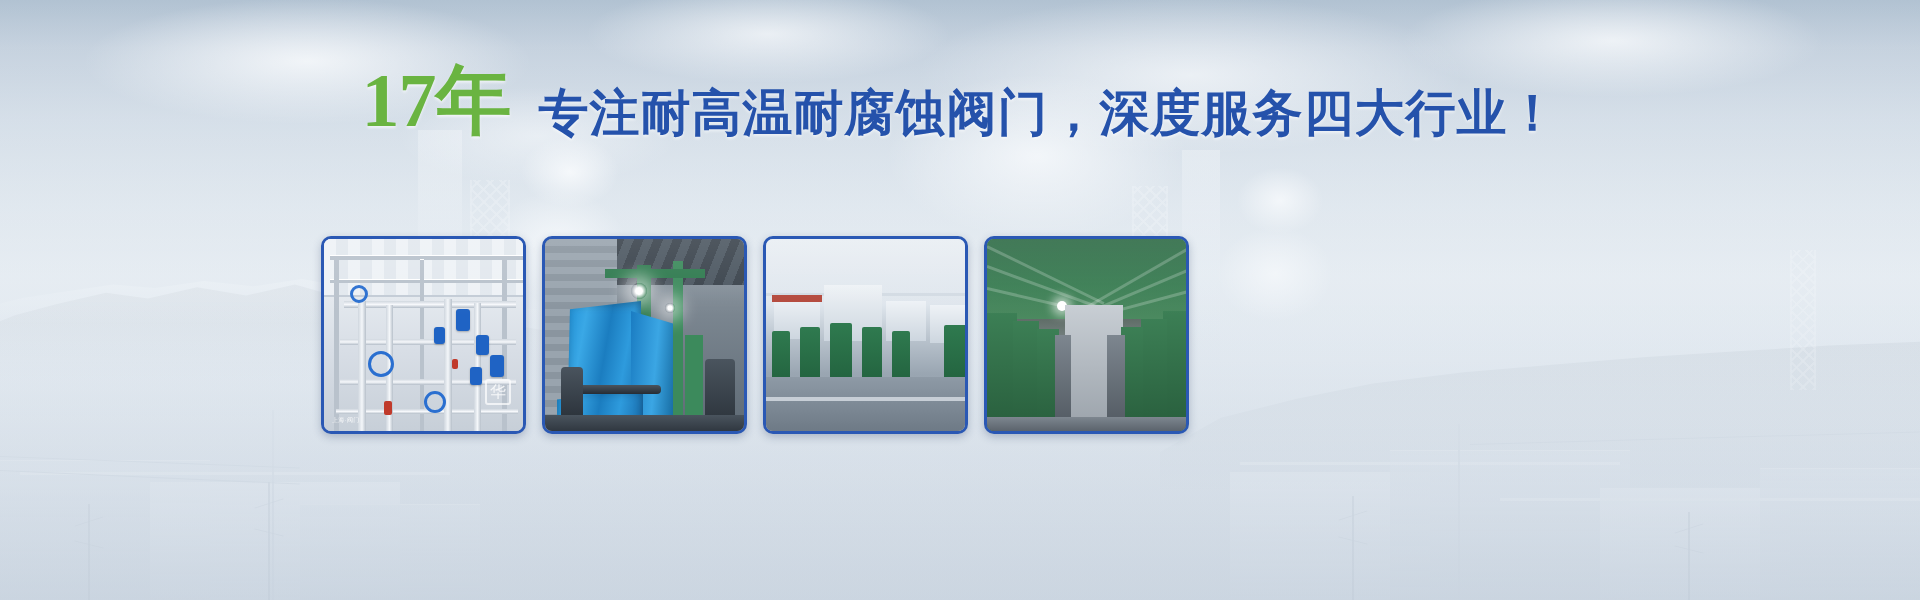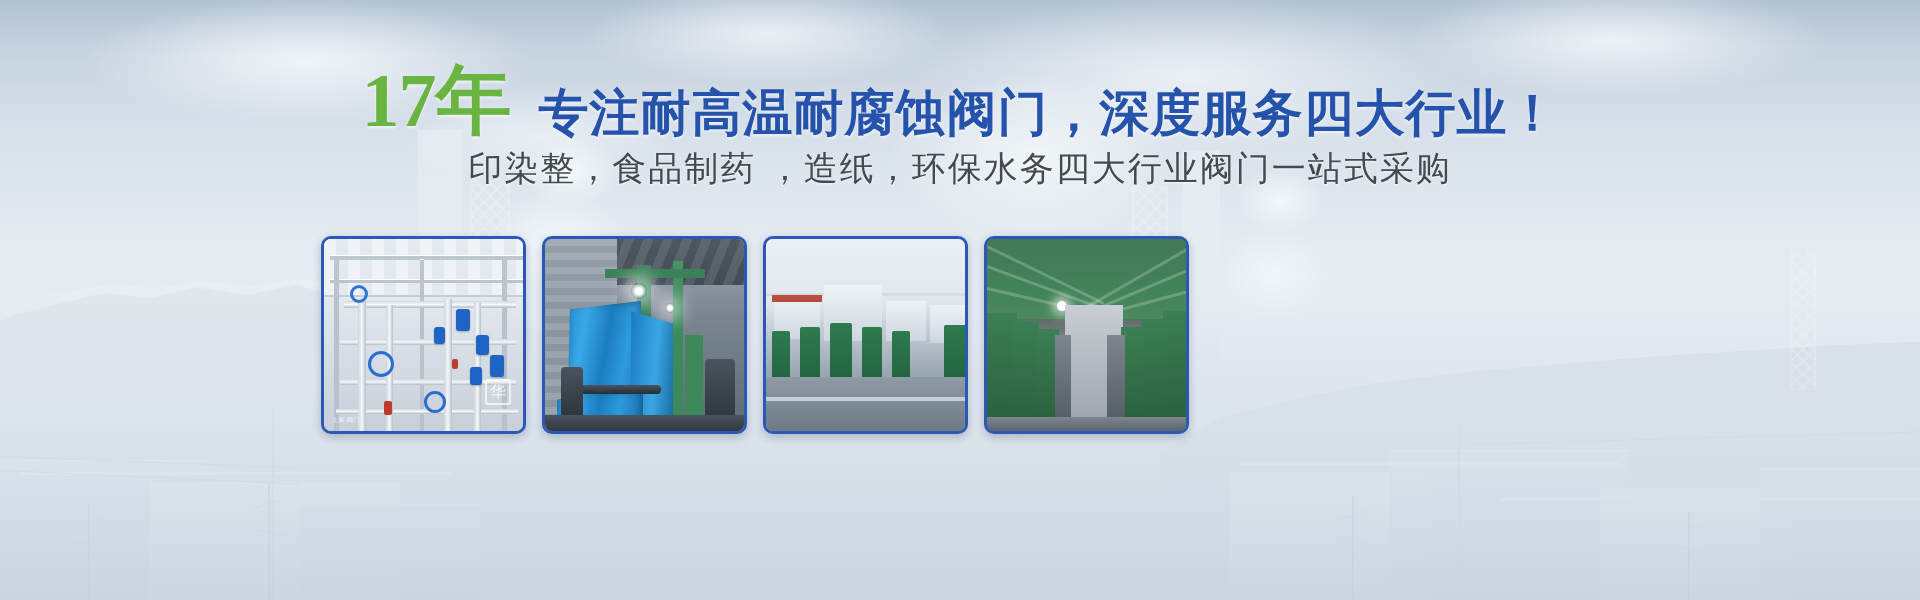--- a/index.html
+++ b/index.html
@@ -339,21 +339,20 @@
     <div class="tree" style="left:1688px;height:88px;"></div>
   </div>
 
   <div class="bg-city"></div>
   <div class="bg-veil"></div>
 
   <div class="headline">
     <span class="hl-years">17</span><span class="hl-years cjk">年</span><span class="hl-main">专注耐高温耐腐蚀阀门，深度服务四大行业！</span>
   </div>
 
-  <div class="subline">印染整，食品制药 ，造纸，环保水务四大行业阀门一站式采购</div>
 
   <div class="photos">
 
     <div class="photo p1">
       <div class="scene">
         <div class="ceil"></div>
         <div class="rail" style="left:6px;  top:16px; width:194px; height:5px;"></div>
         <div class="rail" style="left:6px;  top:40px; width:194px; height:4px;"></div>
         <div class="rail" style="left:10px; top:16px; width:5px;  height:176px;"></div>
         <div class="rail" style="left:96px; top:20px; width:4px;  height:172px;"></div>

